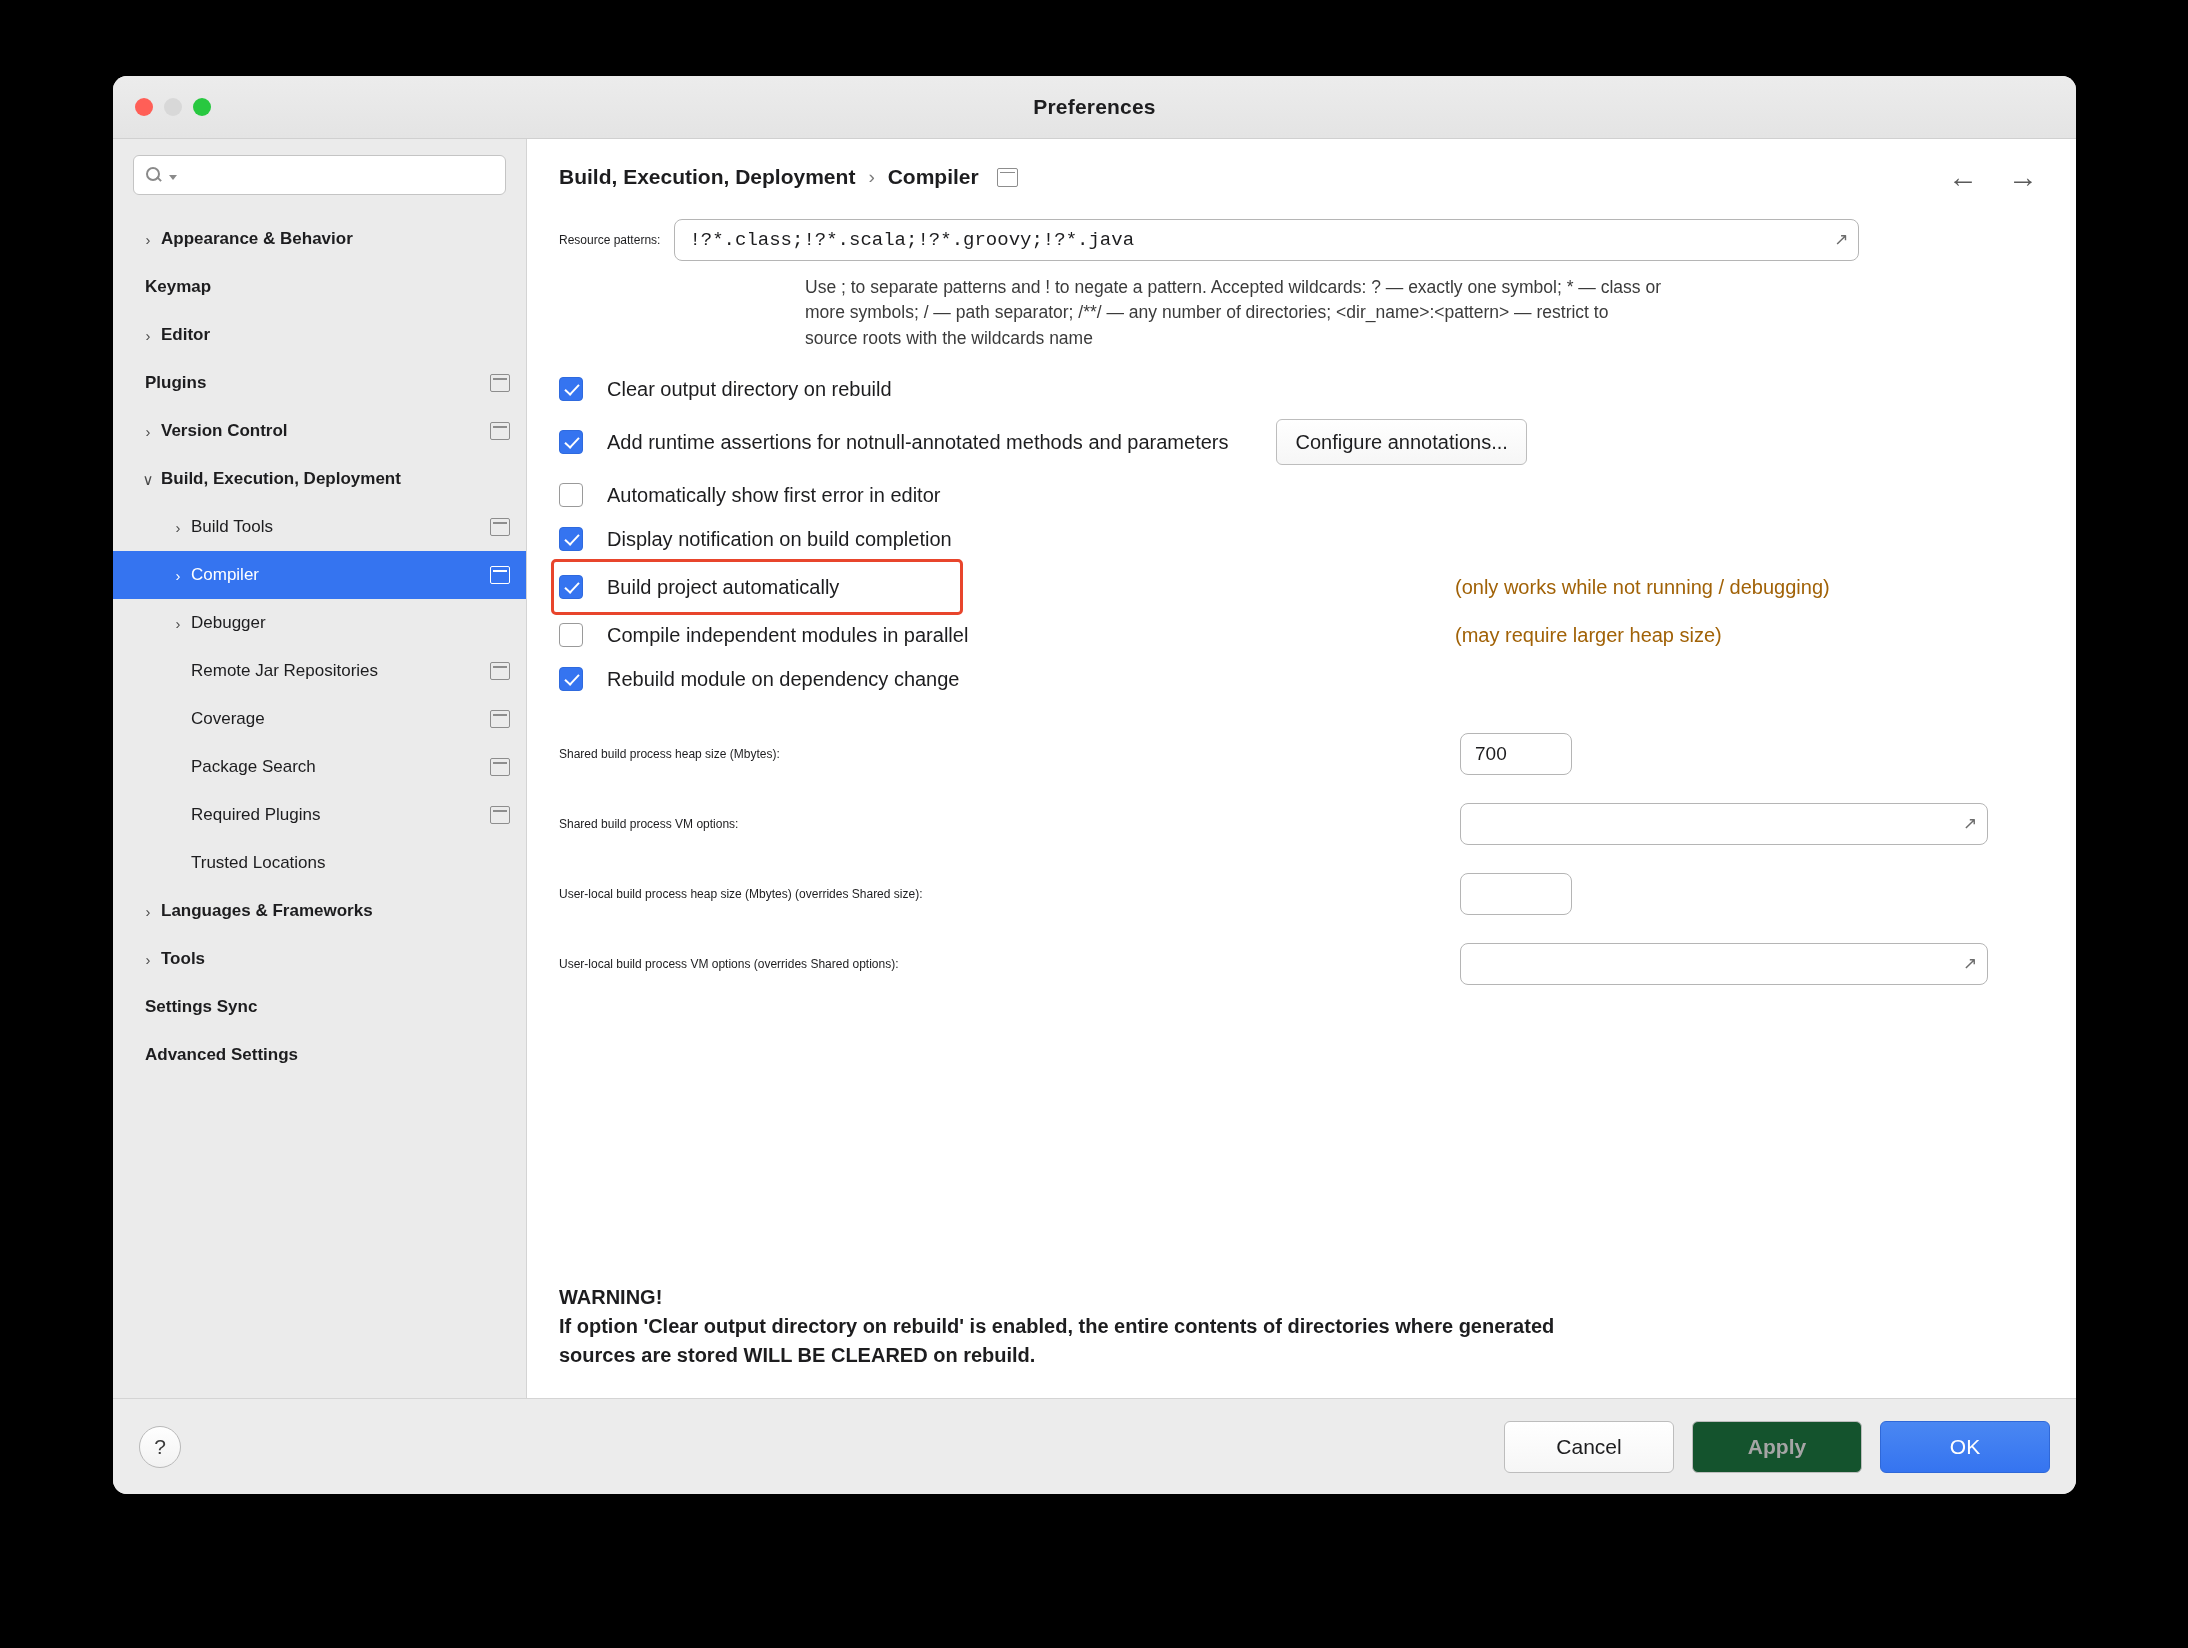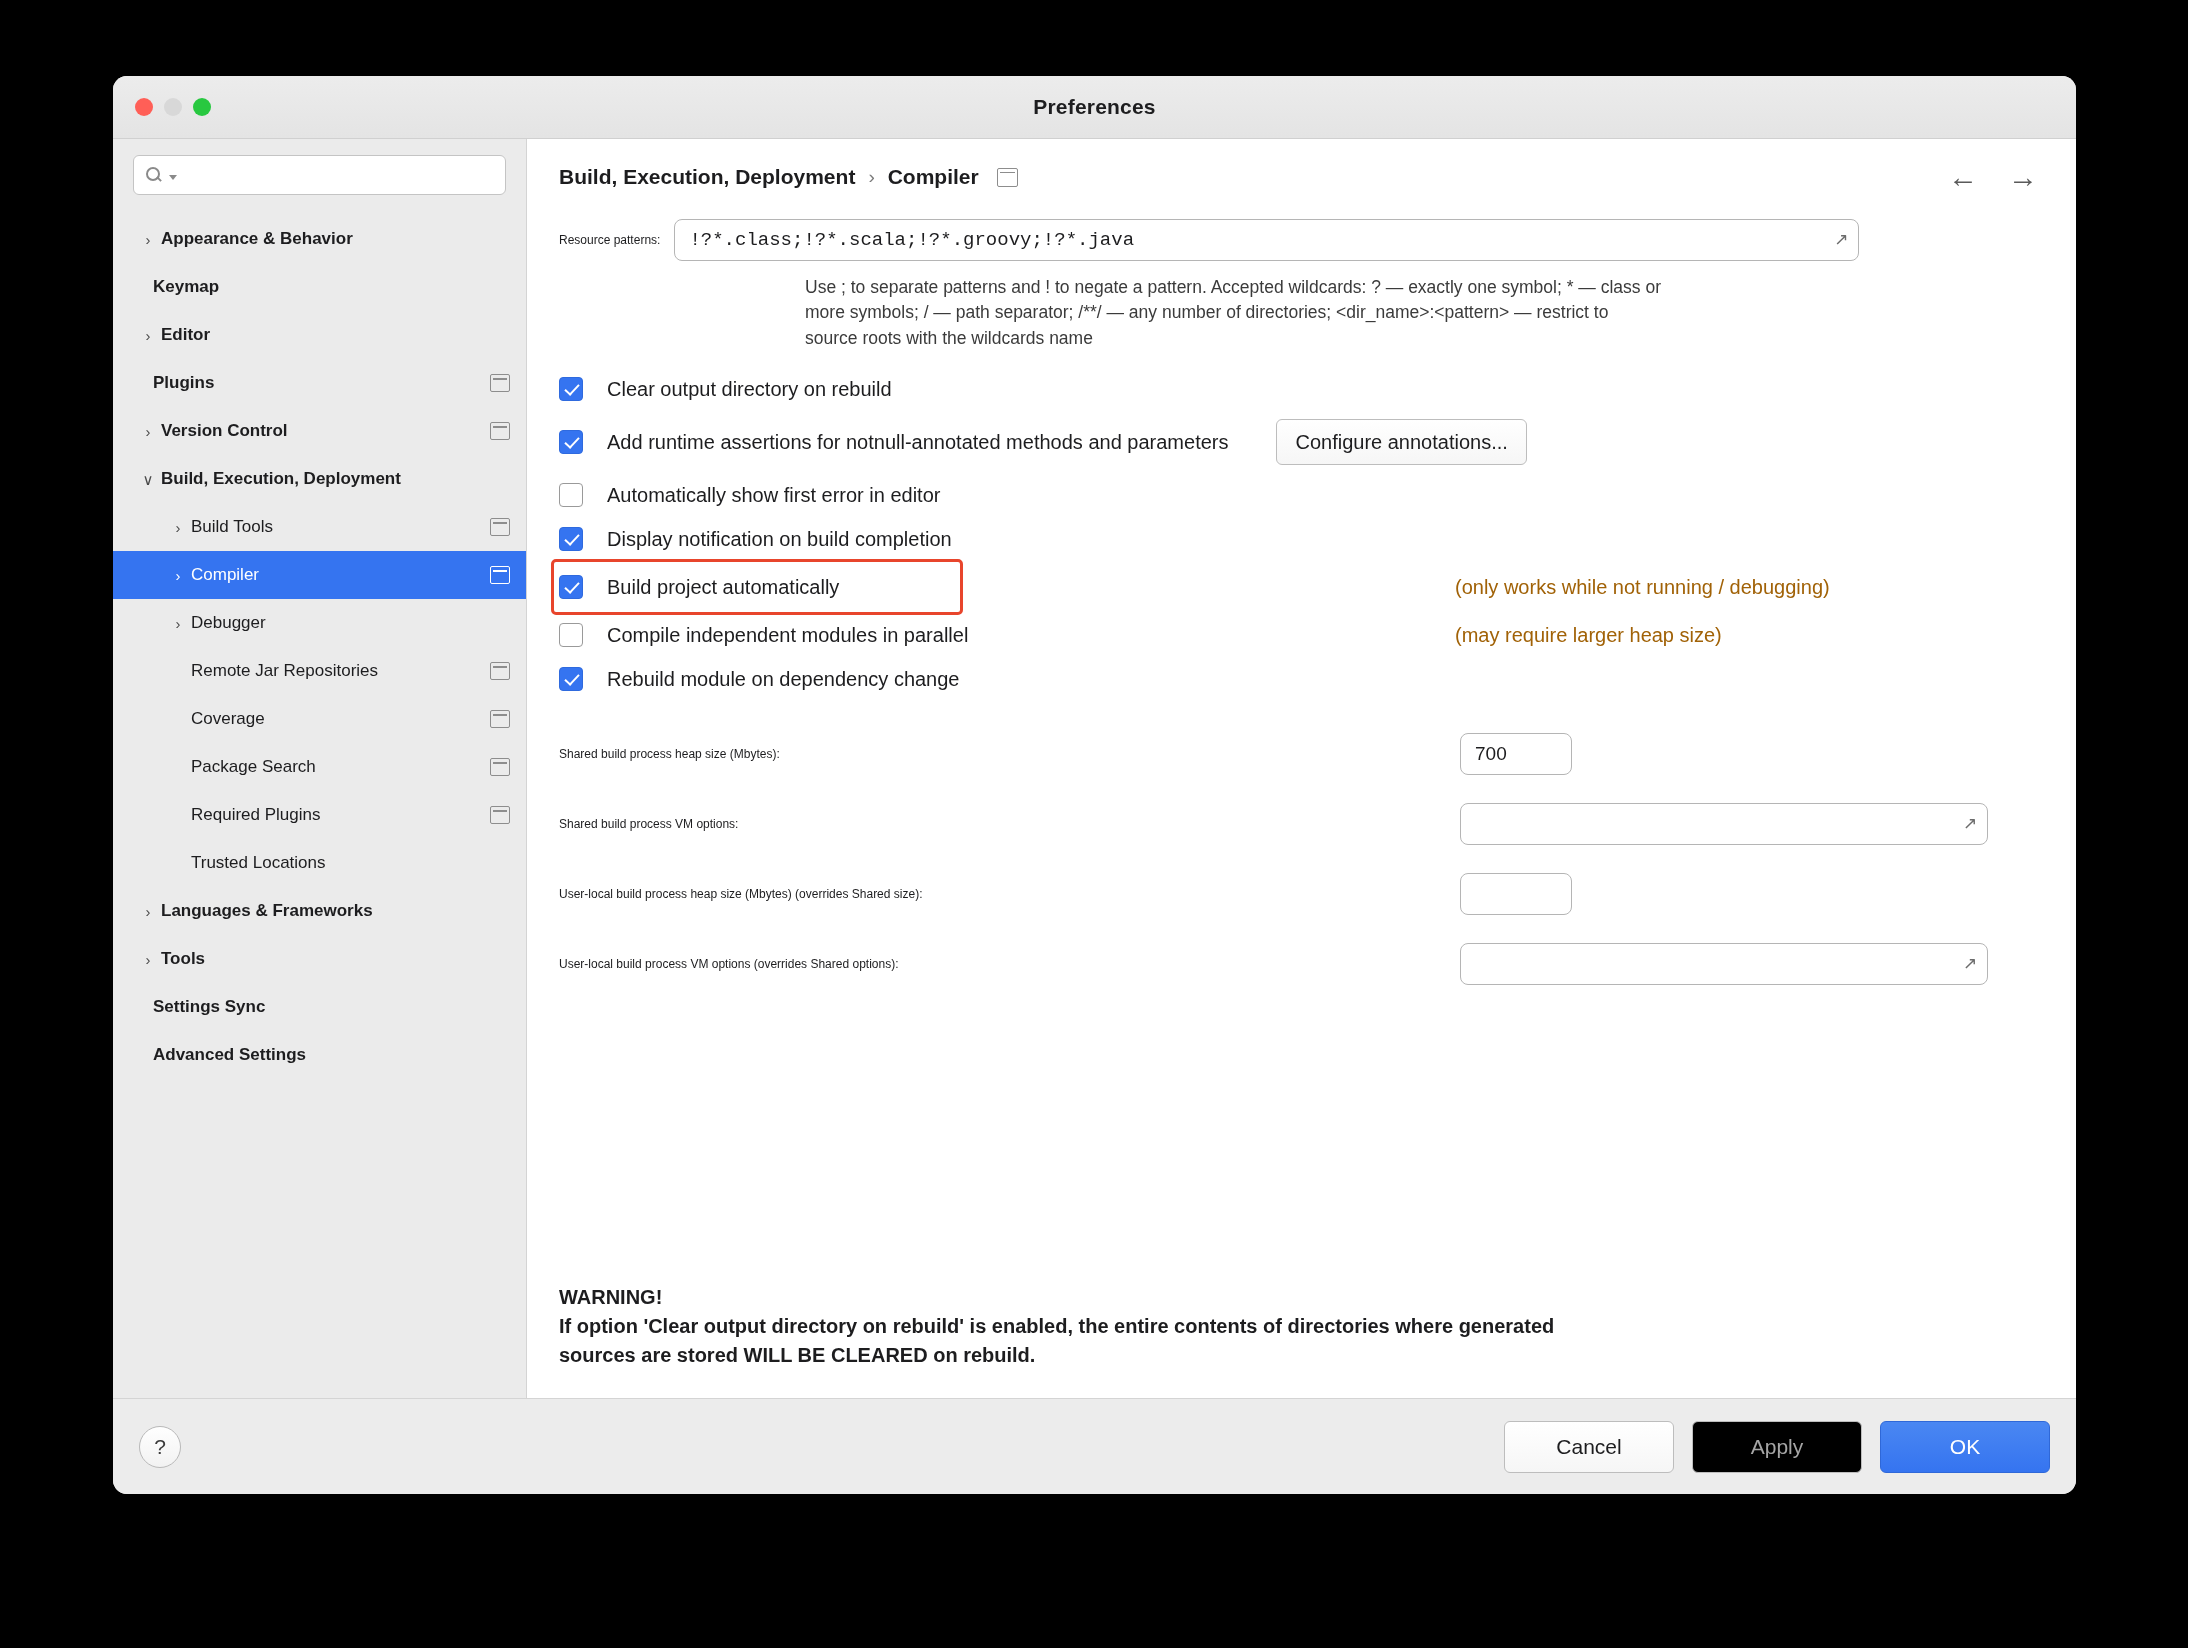--- a/index.html
+++ b/index.html
@@ -184,21 +184,21 @@
   .tree-row.selected {
     background: #3574f0;
   }
   .tree-row.selected .label { color: #ffffff; }
   .tree-row.selected .arrow { color: #ffffff; }
   .tree-row.selected .badge { border-color: #ffffff; background: transparent; }
   .tree-row.selected .badge::after { background: #ffffff; }
 
   
   .ind-0 { padding-left: 22px; }
-  .ind-1 { padding-left: 14px; }
+  .ind-1 { padding-left: 6px; }
   .ind-2 { padding-left: 52px; }
 
   .no-arrow { width: 26px; flex: 0 0 26px; }
 
   
   .content {
     flex: 1 1 auto;
     background: #ffffff;
     position: relative;
     padding: 0 32px 0 32px;
@@ -404,21 +404,21 @@
     font-size: 21px;
     color: #3b3b3b;
   }
   .footer-right {
     margin-left: auto;
     display: flex;
     gap: 18px;
     align-items: center;
   }
   .btn.wide { min-width: 132px; height: 50px; font-size: 21px; }
-  .btn.disabled { color: #a5a5a5; background: #000000; }
+  .btn.disabled { color: #a5a5a5; background: #14532d; font-weight: bold; }
   .btn.primary {
     background: linear-gradient(#4a87f2, #3574f0);
     border-color: #2f68d8;
     color: #ffffff;
   }
 </style>
 </head>
 <body>
 
 <div id="screen">

